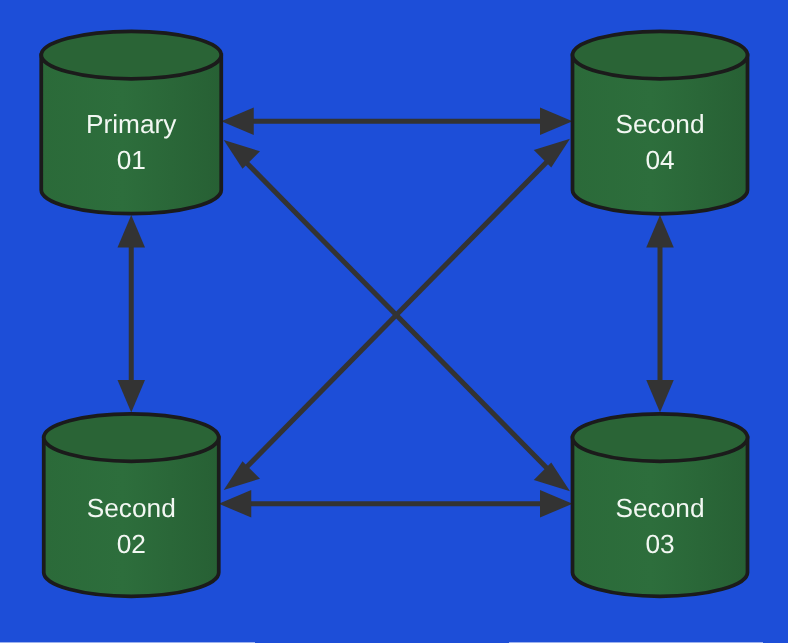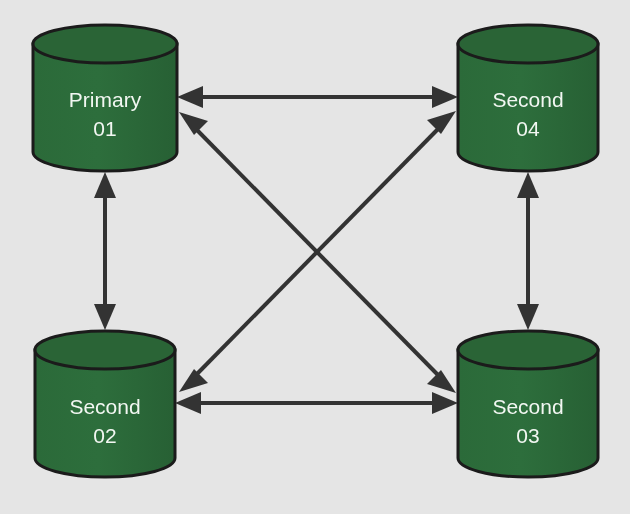--- a/index.html
+++ b/index.html
@@ -8,21 +8,21 @@
     padding: 0;
     background: #ffffff;
   }
   body {
     font-family: "Liberation Sans", sans-serif;
   }
   #diagram-canvas {
     position: relative;
     width: 630px;
     height: 514px;
-    background: #e5e5e5;
+    background: #1d4ed8;
     overflow: hidden;
   }
   #diagram-svg {
     position: absolute;
     left: 0;
     top: 0;
     width: 630px;
     height: 514px;
   }
   .node-label {

